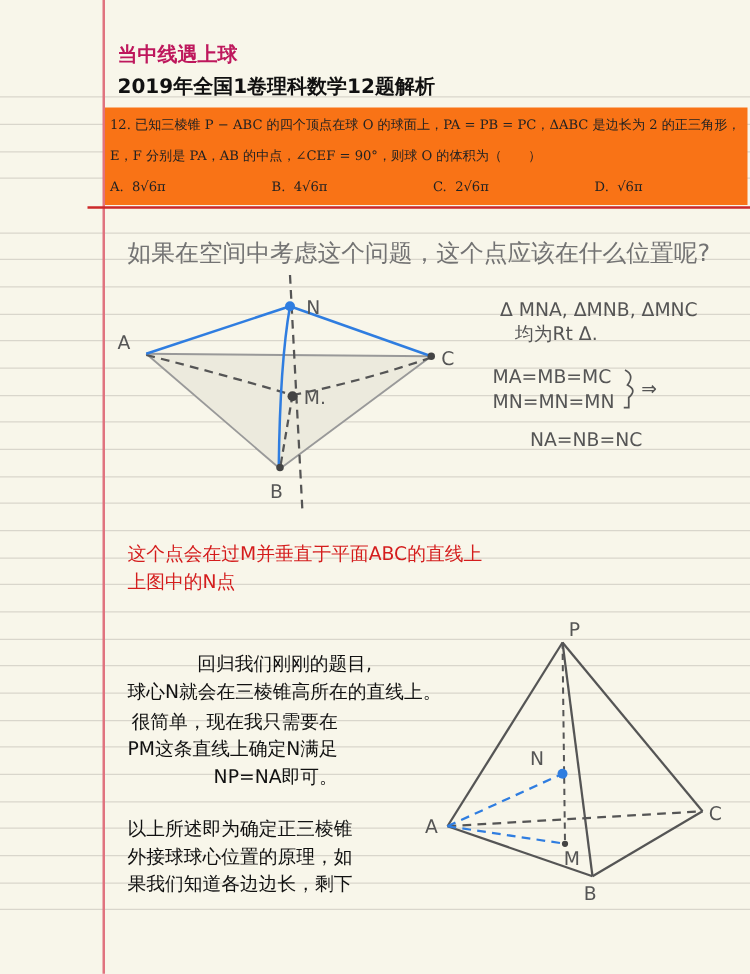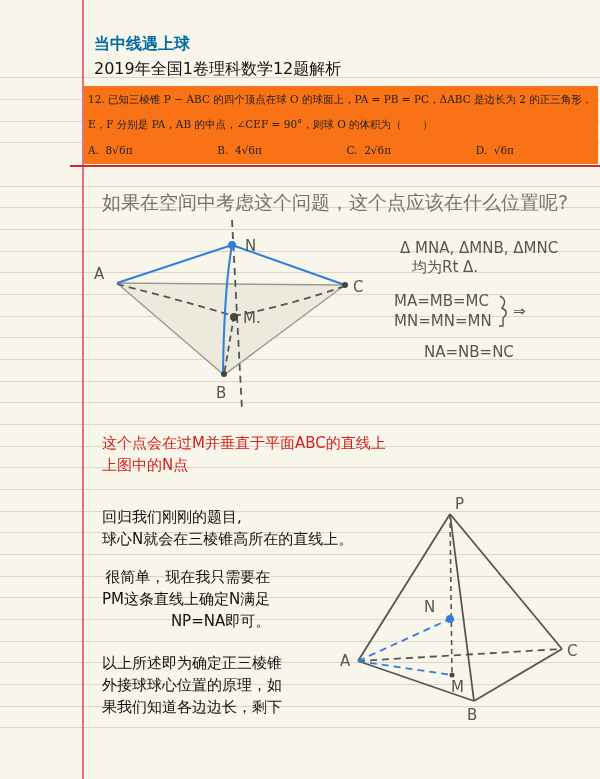--- a/index.html
+++ b/index.html
@@ -9,25 +9,25 @@
     font-family: "DejaVu Sans", "Liberation Sans", sans-serif;
   }
   .ruled {
     position: absolute; left: 0; top: 0; width: 600px; height: 727px;
     background-image: repeating-linear-gradient(to bottom,
       transparent 0px, transparent 76px);
   }
   .rule-line { position: absolute; left: 0; width: 600px; height: 1px; background: #d9d6cc; }
   .margin-line { position: absolute; left: 82px; top: 0; width: 1.5px; height: 779px; background: #e0737f; }
   .title {
-    position: absolute; left: 94px; top: 33px; font-size: 16px; color: #0369a1; line-height: 22px;
+    position: absolute; left: 94px; top: 33px; font-size: 16px; color: #be185d; line-height: 22px;
     font-weight: bold;
   }
   .subtitle {
-    position: absolute; left: 94px; top: 58px; font-size: 16px; color: #111; line-height: 22px;
+    position: absolute; left: 94px; top: 58px; font-size: 16px; color: #111; line-height: 22px; font-weight: bold;
   }
   .problem {
     position: absolute; left: 84px; top: 86px; width: 514px; height: 78px;
     background: #f97316;
     font-family: "DejaVu Serif", "Liberation Serif", serif;
     color: #222; font-size: 10.5px;
   }
   .problem .line { position: absolute; left: 4px; white-space: nowrap; }
   .problem .l1 { top: 7px; }
   .problem .l2 { top: 32px; }
@@ -39,21 +39,21 @@
     position: absolute; left: 102px; top: 190px; font-size: 19px; color: #737373; white-space: nowrap;
   }
   svg.diag { position: absolute; left: 0; top: 0; }
   .red-text {
     position: absolute; left: 102px; top: 432px; font-size: 15px; line-height: 22px; color: #d41d1d;
     font-weight: normal; white-space: nowrap;
   }
   .para {
     position: absolute; left: 102px; font-size: 15px; line-height: 22px; color: #111; white-space: nowrap;
   }
-  .p1 { top: 506px; }
+  .p1 { top: 520px; text-align: center; }
   .p2 { top: 566px; text-align: right; }
   .p3 { top: 652px; }
   .hand {
     font-family: "DejaVu Sans", sans-serif; fill: #555; font-size: 15px;
   }
 </style>
 </head>
 <body>
 
 <div class="ruled">

